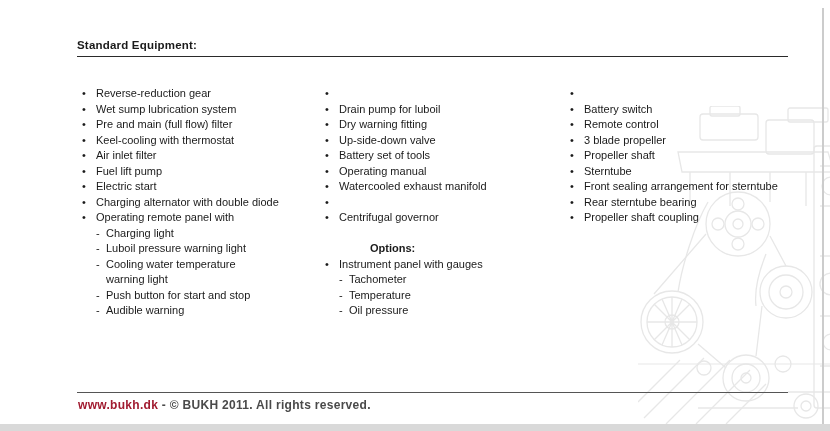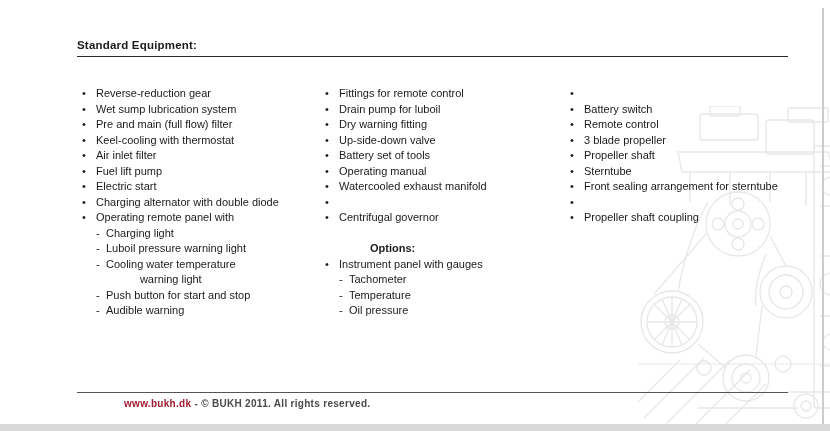--- a/index.html
+++ b/index.html
@@ -62,42 +62,41 @@
   .col-1 { left: 62px;  width: 238px; }
   .col-2 { left: 305px; width: 238px; }
   .col-3 { left: 550px; width: 262px; }
   .eq-item { display: flex; align-items: flex-start; }
   .bullet {
     flex: none;
     width: 14px;
     font-size: 11px;
     line-height: 15.5px;
   }
-  .itext { white-space: nowrap; text-align: center; }
+  .itext { white-space: nowrap; }
   .sub-item { display: flex; padding-left: 14px; }
   .dash { flex: none; width: 10px; }
   .options-gap { height: 15.5px; }
   .options-heading { font-weight: bold; margin-left: 45px; }
   
   .footer-rule {
     position: absolute;
     left: 57px;
     top: 392px;
     width: 711px;
     border-top: 1.5px solid #555555;
   }
   .footer-text {
     position: absolute;
     left: 58px;
     top: 398px;
-    font-size: 10px;
+    font-size: 12px;
     font-weight: bold;
     letter-spacing: 0.3px;
     color: #4a4a4a;
-    margin-left: 46px;
   }
   .footer-link { color: #a11b30; text-decoration: none; }
 </style>
 </head>
 <body>
 
 <div class="page">
 
   <svg class="sketch" width="212" height="318" viewBox="0 0 212 318" fill="none" stroke="#e7e7e7" stroke-width="1.3">
 
@@ -207,21 +206,20 @@
         <div class="sub-item">
           <span class="dash">-</span>
           <span class="itext">Audible warning</span>
         </div>
       </div>
 
     <div class="col col-2">
       <div>
           <div class="eq-item">
             <span class="bullet">•</span>
-            <span class="itext">Fittings for remote control</span>
           </div>
           <div class="eq-item">
             <span class="bullet">•</span>
             <span class="itext">Drain pump for luboil</span>
           </div>
           <div class="eq-item">
             <span class="bullet">•</span>
             <span class="itext">Dry warning fitting</span>
           </div>
           <div class="eq-item">
@@ -293,20 +291,21 @@
         <div class="eq-item">
           <span class="bullet">•</span>
           <span class="itext">Sterntube</span>
         </div>
         <div class="eq-item">
           <span class="bullet">•</span>
           <span class="itext">Front sealing arrangement for sterntube</span>
         </div>
         <div class="eq-item">
           <span class="bullet">•</span>
+          <span class="itext">Rear sterntube bearing</span>
         </div>
         <div class="eq-item">
           <span class="bullet">•</span>
           <span class="itext">Propeller shaft coupling</span>
         </div>
       </div>
 
     <div class="footer-rule"></div>
     <div class="footer-text">
       <span class="footer-link">www.bukh.dk</span><span> - </span><span>© BUKH 2011. All rights reserved.</span>

